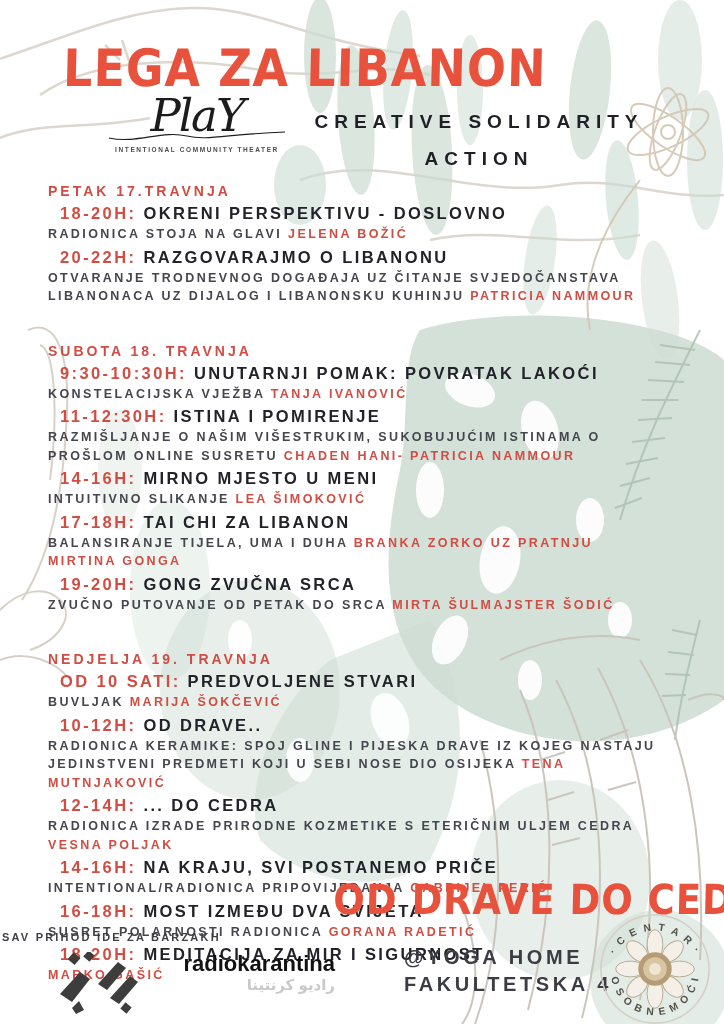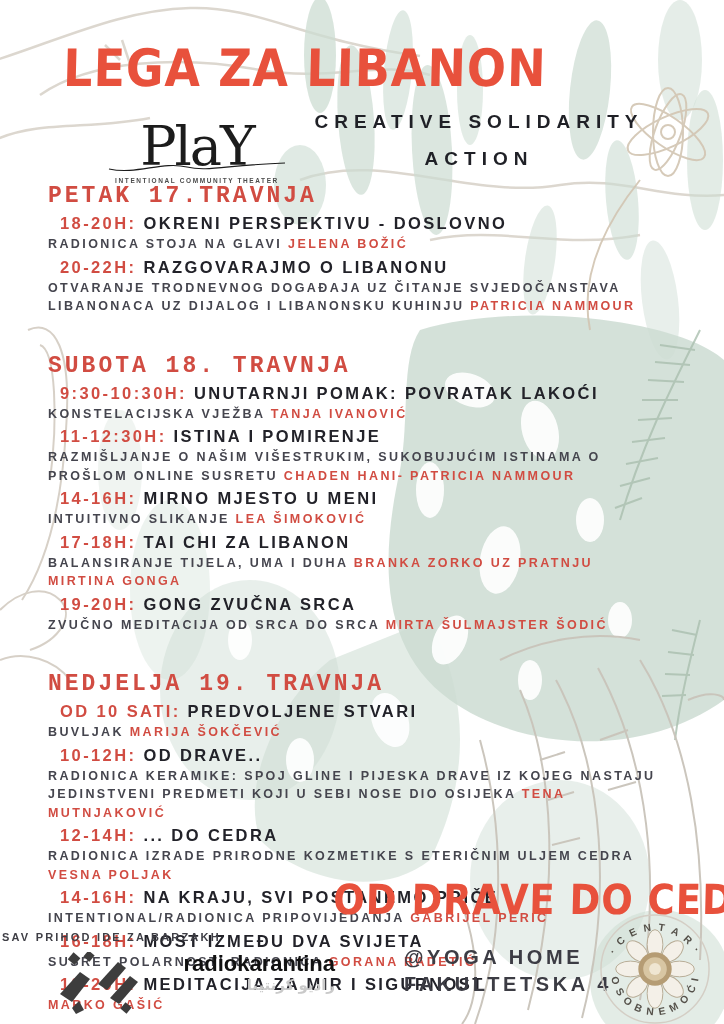--- a/index.html
+++ b/index.html
@@ -19,43 +19,42 @@
     transform:scaleY(1.12) skewX(-1.5deg);transform-origin:left top;
     white-space:nowrap;
   }
   .main-title{left:64px;top:38px;font-size:46px;}
   .bottom-title{left:334px;top:876px;font-size:37px;}
 
   
   .play-logo{left:92px;top:96px;width:210px;text-align:center;}
   .play-script{
     font-family:"DejaVu Serif","Liberation Serif",serif;
-    font-size:54px;color:#1c1c1c;line-height:40px;
+    font-style:italic;font-size:45px;color:#1c1c1c;line-height:40px;
     letter-spacing:-2px;
-    margin-top:31px;
   }
   .play-tagline{
     font-size:6.5px;letter-spacing:1.6px;color:#4c4c4c;margin-top:2px;
     font-weight:bold;
   }
   .swash{display:block;margin:-8px auto 0 auto;}
 
   
   .subtitle{
     left:283px;top:103px;width:392px;text-align:center;
     color:#1f2026;font-weight:bold;font-size:19px;letter-spacing:6px;
     line-height:37px;
   }
 
   
   .schedule{left:48px;top:183px;width:612px;}
   .day{margin-bottom:37px;}
   .day-heading{
-    color:var(--red,#d14c42);font-weight:bold;font-size:23px;
-    letter-spacing:3px;margin-bottom:4px;font-family:Liberation Mono, monospace;
+    color:var(--red,#d14c42);font-weight:bold;font-size:14px;
+    letter-spacing:3px;margin-bottom:4px;
   }
   .ev-title{font-size:16.5px;font-weight:bold;letter-spacing:2.4px;
     line-height:21px;margin-top:3px;color:#222229;}
   .ev-time{color:var(--red,#d14c42);margin-left:12px;}
   .ev-desc{
     font-size:12.5px;font-weight:bold;letter-spacing:2.4px;
     line-height:18.5px;color:#45454e;margin-top:1px;
   }
   .ev-desc .red{color:var(--red,#d14c42);}
 
@@ -188,21 +187,21 @@
         <div class="day-heading">SUBOTA 18. TRAVNJA</div>
         <div class="ev-title"><span class="ev-time">9:30-10:30H: </span><span>UNUTARNJI POMAK: POVRATAK LAKOĆI</span></div>
         <div class="ev-desc"><span>KONSTELACIJSKA VJEŽBA </span><span class="red">TANJA IVANOVIĆ</span></div>
         <div class="ev-title"><span class="ev-time">11-12:30H: </span><span>ISTINA I POMIRENJE</span></div>
         <div class="ev-desc"><span>RAZMIŠLJANJE O NAŠIM VIŠESTRUKIM, SUKOBUJUĆIM ISTINAMA O PROŠLOM  ONLINE SUSRETU </span><span class="red">CHADEN HANI- PATRICIA NAMMOUR</span></div>
         <div class="ev-title"><span class="ev-time">14-16H: </span><span>MIRNO MJESTO U MENI</span></div>
         <div class="ev-desc"><span>INTUITIVNO SLIKANJE </span><span class="red">LEA ŠIMOKOVIĆ</span></div>
         <div class="ev-title"><span class="ev-time">17-18H: </span><span>TAI CHI ZA LIBANON</span></div>
         <div class="ev-desc"><span>BALANSIRANJE TIJELA, UMA I DUHA </span><span class="red">BRANKA ZORKO UZ PRATNJU MIRTINA GONGA</span></div>
         <div class="ev-title"><span class="ev-time">19-20H: </span><span>GONG ZVUČNA SRCA</span></div>
-        <div class="ev-desc"><span>ZVUČNO MEDITACIJA OD SRCA DO SRCA </span><span class="red">MIRTA ŠULMAJSTER ŠODIĆ</span></div>
+        <div class="ev-desc"><span>ZVUČNO PUTOVANJE OD PETAK DO SRCA </span><span class="red">MIRTA ŠULMAJSTER ŠODIĆ</span></div>
       </div>
       <div class="day">
         <div class="day-heading">NEDJELJA 19. TRAVNJA</div>
         <div class="ev-title"><span class="ev-time">OD 10 SATI: </span><span> PREDVOLJENE STVARI</span></div>
         <div class="ev-desc"><span>BUVLJAK </span><span class="red">MARIJA ŠOKČEVIĆ</span></div>
         <div class="ev-title"><span class="ev-time">10-12H: </span><span>OD DRAVE..</span></div>
         <div class="ev-desc"><span>RADIONICA KERAMIKE: SPOJ GLINE I PIJESKA DRAVE IZ KOJEG NASTAJU JEDINSTVENI PREDMETI KOJI U SEBI NOSE DIO OSIJEKA </span><span class="red">TENA MUTNJAKOVIĆ</span></div>
         <div class="ev-title"><span class="ev-time">12-14H: </span><span>... DO CEDRA</span></div>
         <div class="ev-desc"><span>RADIONICA IZRADE PRIRODNE KOZMETIKE S ETERIČNIM ULJEM CEDRA </span><span class="red">VESNA POLJAK</span></div>
         <div class="ev-title"><span class="ev-time">14-16H: </span><span>NA KRAJU, SVI POSTANEMO PRIČE</span></div>

